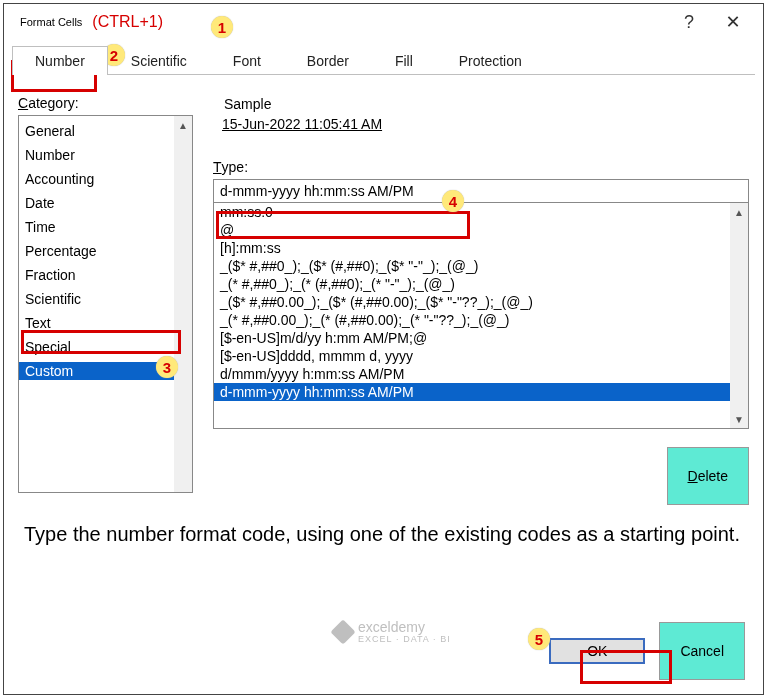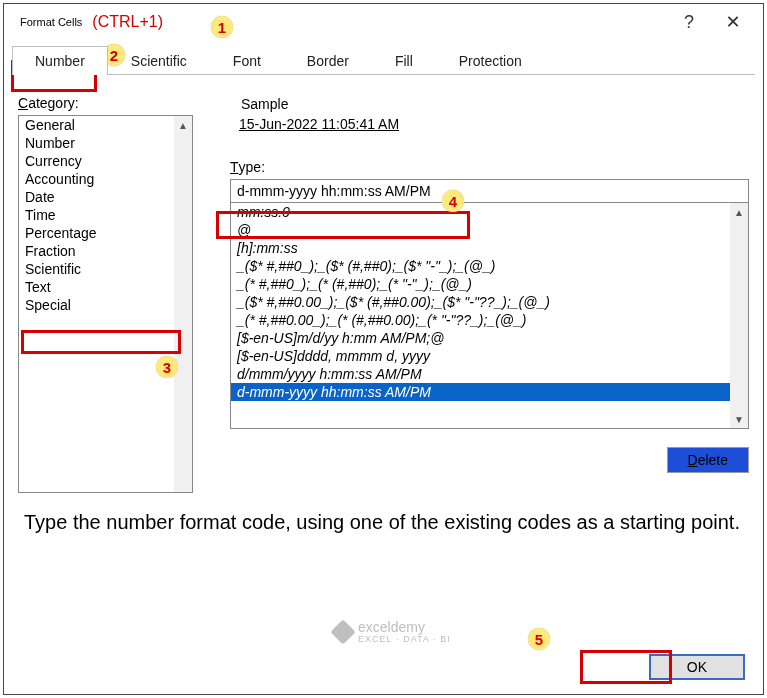--- a/index.html
+++ b/index.html
@@ -8,41 +8,41 @@
   .titlebar { height: 36px; display: flex; align-items: center; padding: 0 8px 0 16px; }
   .titlebar .title { flex: 0 0 auto; font-size: 11px; }
   .titlebar .shortcut { color: #d60000; font-size: 16px; margin-left: 10px; }
   .titlebar .spacer { flex: 1; }
   .titlebar .help { width: 44px; text-align: center; font-size: 18px; color: #333; }
   .titlebar .close { width: 44px; text-align: center; font-size: 18px; color: #333; }
   .tabs { display: flex; padding: 6px 8px 0 8px; position: relative; }
   .tab { padding: 6px 22px; border: 1px solid transparent; border-bottom: none; font-size: 14px; color: #222; cursor: pointer; position: relative; }
   .tab.active { border-color: #bfbfbf; background: #fff; z-index: 2; }
   .tabs::after { content: ""; position: absolute; left: 8px; right: 8px; bottom: 0; height: 1px; background: #bfbfbf; z-index: 1; }
-  .body { display: flex; padding: 20px 14px 10px 14px; gap: 37px; }
+  .body { display: flex; padding: 20px 14px 10px 14px; gap: 20px; }
   .left { width: 175px; }
   .cat-label { display: block; margin-bottom: 4px; }
   .cat-list { border: 1px solid #888; height: 378px; overflow: hidden; position: relative; background: #fff; }
   .cat-list .scroll-track { position: absolute; right: 0; top: 0; width: 18px; height: 100%; background: #f0f0f0; }
   .cat-list .scroll-btn { height: 18px; display: flex; align-items: center; justify-content: center; font-size: 10px; color: #555; }
-  .cat-item { padding: 1px 6px; cursor: pointer; }
+  .cat-item { padding: 1px 6px; cursor: pointer; margin-top: 6px; }
   .cat-item.selected { background: #0a63c9; color: #fff; }
   .right { flex: 1; display: flex; flex-direction: column; }
   .sample-box { border: 1px solid #fff; position: relative; }
   .sample-label { position: relative; display: inline-block; background: #fff; padding: 0 4px; margin-left: 6px; }
   .sample-value { padding: 4px 8px 10px 8px; text-decoration: underline; }
   .type-label { margin-top: 16px; margin-bottom: 4px; display: flex; align-items: center; }
   .type-input-wrap { border: 1px solid #888; padding: 3px 6px; background: #fff; position: relative; }
-  .type-list { border: 1px solid #888; border-top: none; height: 226px; overflow: hidden; position: relative; background: #fff; font-style: italic; }
+  .type-list { border: 1px solid #888; border-top: none; height: 226px; overflow: hidden; position: relative; background: #fff; }
   .type-list .scroll-track { position: absolute; right: 0; top: 0; width: 18px; height: 100%; background: #f0f0f0; display: flex; flex-direction: column; justify-content: space-between; }
   .type-list .scroll-btn { height: 18px; display: flex; align-items: center; justify-content: center; font-size: 10px; color: #555; }
   .type-item { padding: 1px 6px; white-space: nowrap; }
   .type-item.selected { background: #0a63c9; color: #fff; }
   .delete-row { text-align: right; margin-top: 18px; }
-  .btn { border: 1px solid #999; background: #1d4ed8; padding: 4px 20px; cursor: pointer; }
+  .btn { border: 1px solid #999; background: #5eead4; padding: 20px 20px; cursor: pointer; }
   .desc { padding: 8px 20px; font-size: 20px; }
   .footer { position: absolute; bottom: 14px; right: 18px; display: flex; gap: 14px; align-items: center; margin-top: 16px; }
   .ok-btn { border: 2px solid #3a6bbf; background: #e1e1e1; padding: 3px 36px; }
   .underline { text-decoration: underline; }
   .annot { position: absolute; pointer-events: none; }
   .annot-box { border: 3px solid #d60000; }
   .badge { width: 22px; height: 22px; border-radius: 50%; background: #ffe97a; color: #d60000; font-weight: bold; font-size: 15px; display: flex; align-items: center; justify-content: center; box-shadow: 0 0 1px #aaa; }
   .watermark { position: absolute; color: #bfbfbf; font-size: 14px; display: flex; align-items: center; gap: 6px; }
   .watermark .wm-icon { width: 18px; height: 18px; background: #bfbfbf; border-radius: 3px; transform: rotate(45deg); }
   .watermark .wm-sub { font-size: 9px; letter-spacing: 1px; display: block; line-height: 9px; }
@@ -68,29 +68,29 @@
     <div class="tab">Fill</div>
     <div class="tab">Protection</div>
   </div>
 
   <div class="body">
     <div class="left">
       <span class="cat-label"><span class="underline">C</span><span>ategory:</span></span>
       <div class="cat-list">
         <div class="cat-item">General</div>
         <div class="cat-item">Number</div>
-        <div class="cat-item">Currency</div>
         <div class="cat-item">Accounting</div>
         <div class="cat-item">Date</div>
         <div class="cat-item">Time</div>
         <div class="cat-item">Percentage</div>
         <div class="cat-item">Fraction</div>
         <div class="cat-item">Scientific</div>
         <div class="cat-item">Text</div>
         <div class="cat-item">Special</div>
+        <div class="cat-item selected">Custom</div>
         <div class="scroll-track">
           <div class="scroll-btn">▲</div>
         </div>
       </div>
     </div>
 
     <div class="right">
       <div class="sample-box">
         <span class="sample-label">Sample</span>
         <div class="sample-value">15-Jun-2022 11:05:41 AM</div>
@@ -132,20 +132,21 @@
   <div class="watermark" style="left:330px; bottom:50px;">
     <div class="wm-icon"></div>
     <div>
       <span>exceldemy</span>
       <span class="wm-sub">EXCEL · DATA · BI</span>
     </div>
   </div>
 
   <div class="footer">
     <button class="ok-btn">OK</button>
+    <button class="btn">Cancel</button>
   </div>
 
   <div class="annot annot-box" style="left:7px; top:56px; width:86px; height:32px;"></div>
   <div class="annot annot-box" style="left:17px; top:326px; width:160px; height:24px;"></div>
   <div class="annot annot-box" style="left:212px; top:207px; width:254px; height:28px;"></div>
   <div class="annot annot-box" style="left:576px; top:646px; width:92px; height:34px;"></div>
 
   <div class="annot badge" style="left:207px; top:12px;">1</div>
   <div class="annot badge" style="left:99px; top:40px;">2</div>
   <div class="annot badge" style="left:152px; top:352px;">3</div>

